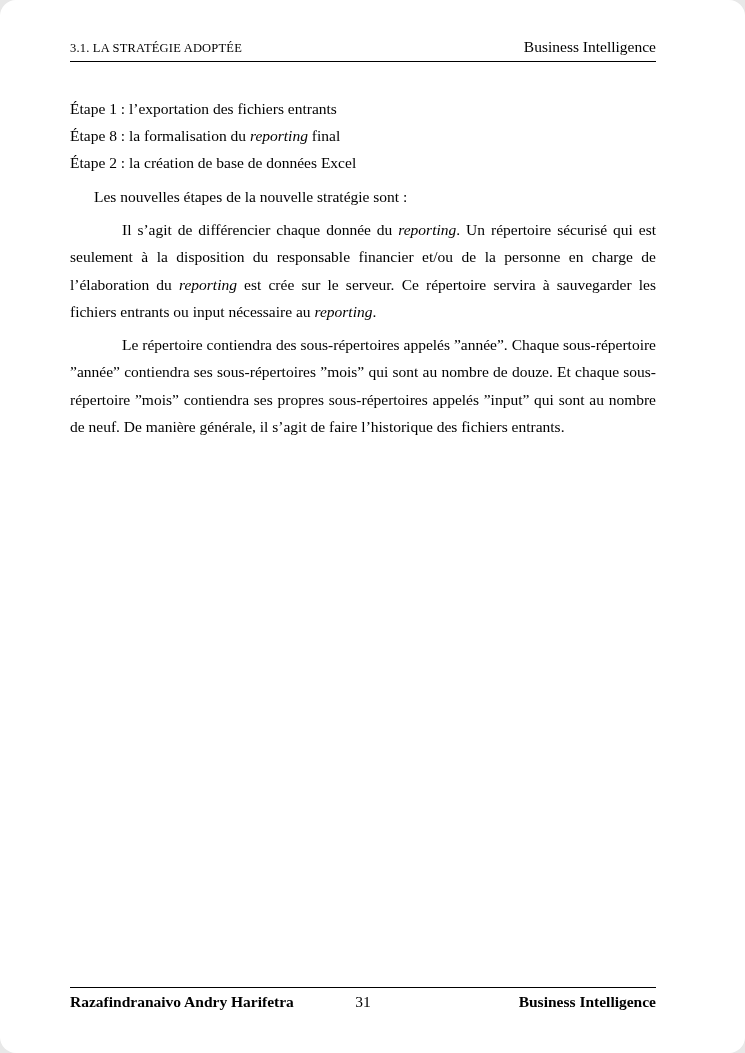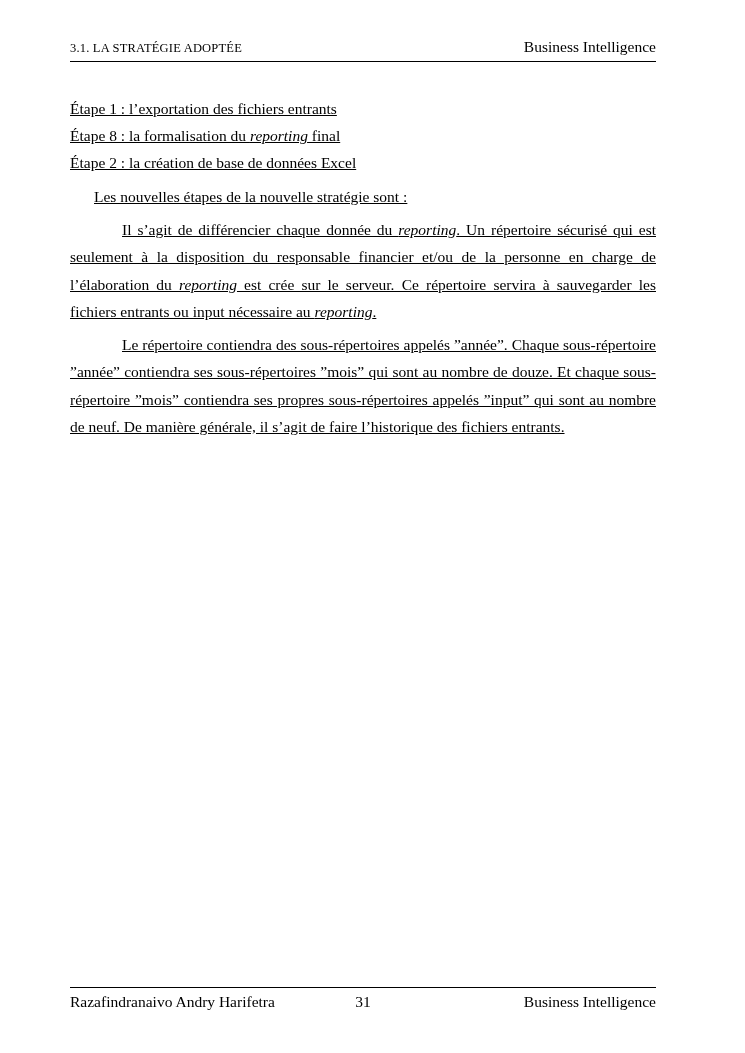--- a/index.html
+++ b/index.html
@@ -10,20 +10,21 @@
   .page {
     position: relative;
     width: 745px;
     height: 1053px;
     margin: 0 auto;
     background: #ffffff;
     font-family: "Liberation Serif", "DejaVu Serif", serif;
     color: #000000;
     box-sizing: border-box;
     overflow: hidden;
+    border-radius: 16px;
   }
   .content {
     position: absolute;
     left: 70px;
     width: 586px;
     top: 0;
   }
   
   .page-header {
     display: flex;
@@ -39,21 +40,20 @@
     font-size: 15.5px;
   }
   .header-rule {
     border: none;
     border-top: 1px solid #000;
     margin: 5px 0 0 0;
   }
   
   .body-block {
     margin-top: 33px;
-    text-decoration: underline;
   }
   .step {
     margin: 0;
     font-size: 15.5px;
     line-height: 27px;
   }
   .intro {
     margin: 7px 0 0 0;
     text-indent: 24px;
     font-size: 15.5px;
@@ -96,21 +96,21 @@
     align-items: baseline;
     font-size: 15.5px;
   }
   .footer-center {
     position: absolute;
     left: 0;
     right: 0;
     text-align: center;
   }
   .footer-row { position: relative; }
-  .footer-left, .footer-right { position: relative; z-index: 1; background: #fff; }
+  .footer-left, .footer-right { position: relative; z-index: 1; background: #fff; font-weight: bold; }
 </style>
 </head>
 <body>
 
 <div class="page">
   <div class="content">
 
     <header class="page-header">
       <span class="header-left">3.1.  LA STRATÉGIE ADOPTÉE</span>
       <span class="header-right">Business Intelligence</span>

